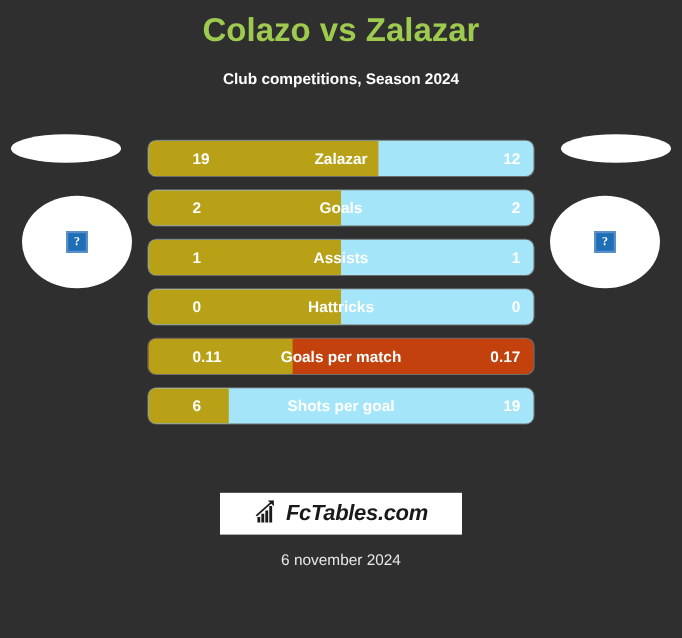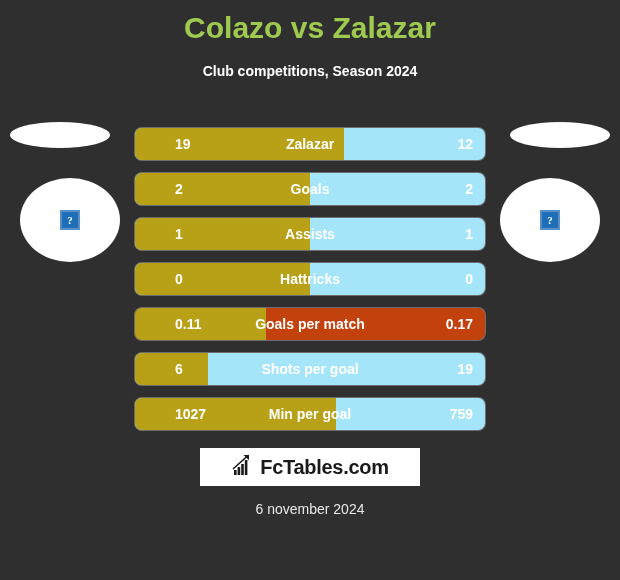--- a/index.html
+++ b/index.html
@@ -143,20 +143,21 @@
   .logo-panel {
     position: absolute;
     left: 200px;
     top: 448px;
     width: 220px;
     height: 38px;
     background: #ffffff;
     display: flex;
     align-items: center;
     justify-content: center;
+    font-style: italic;
   }
   .logo-inner {
     display: flex;
     align-items: center;
     gap: 5px;
   }
   .logo-text {
     color: #1a1a1a;
     font-size: 20px;
     font-weight: bold;
@@ -226,26 +227,20 @@
         <div class="bar-fill" style="width: 37.4%; background: rgb(185, 161, 23);"></div>
         <div class="bar-left-val">0.11</div>
         <div class="bar-label">Goals per match</div>
         <div class="bar-right-val">0.17</div>
       </div>
       <div class="bar-row" style="background: rgb(165, 229, 250);">
         <div class="bar-fill" style="width: 20.9%; background: rgb(185, 161, 23);"></div>
         <div class="bar-left-val">6</div>
         <div class="bar-label">Shots per goal</div>
         <div class="bar-right-val">19</div>
-      </div>
-      <div class="bar-row" style="background: rgb(165, 229, 250);">
-        <div class="bar-fill" style="width: 57.4%; background: rgb(185, 161, 23);"></div>
-        <div class="bar-left-val">1027</div>
-        <div class="bar-label">Min per goal</div>
-        <div class="bar-right-val">759</div>
       </div>
     </div>
 
   <div class="logo-panel">
     <div class="logo-inner">
       <span>
         <svg width="24" height="22" viewBox="0 0 24 22" xmlns="http://www.w3.org/2000/svg">
           <path d="M3 21 L3 16 L5.6 16 L5.6 21 Z" fill="#1a1a1a"></path>
           <path d="M6.6 21 L6.6 13 L9.2 13 L9.2 21 Z" fill="#1a1a1a"></path>
           <path d="M10.2 21 L10.2 10 L12.8 10 L12.8 21 Z" fill="#1a1a1a"></path>

